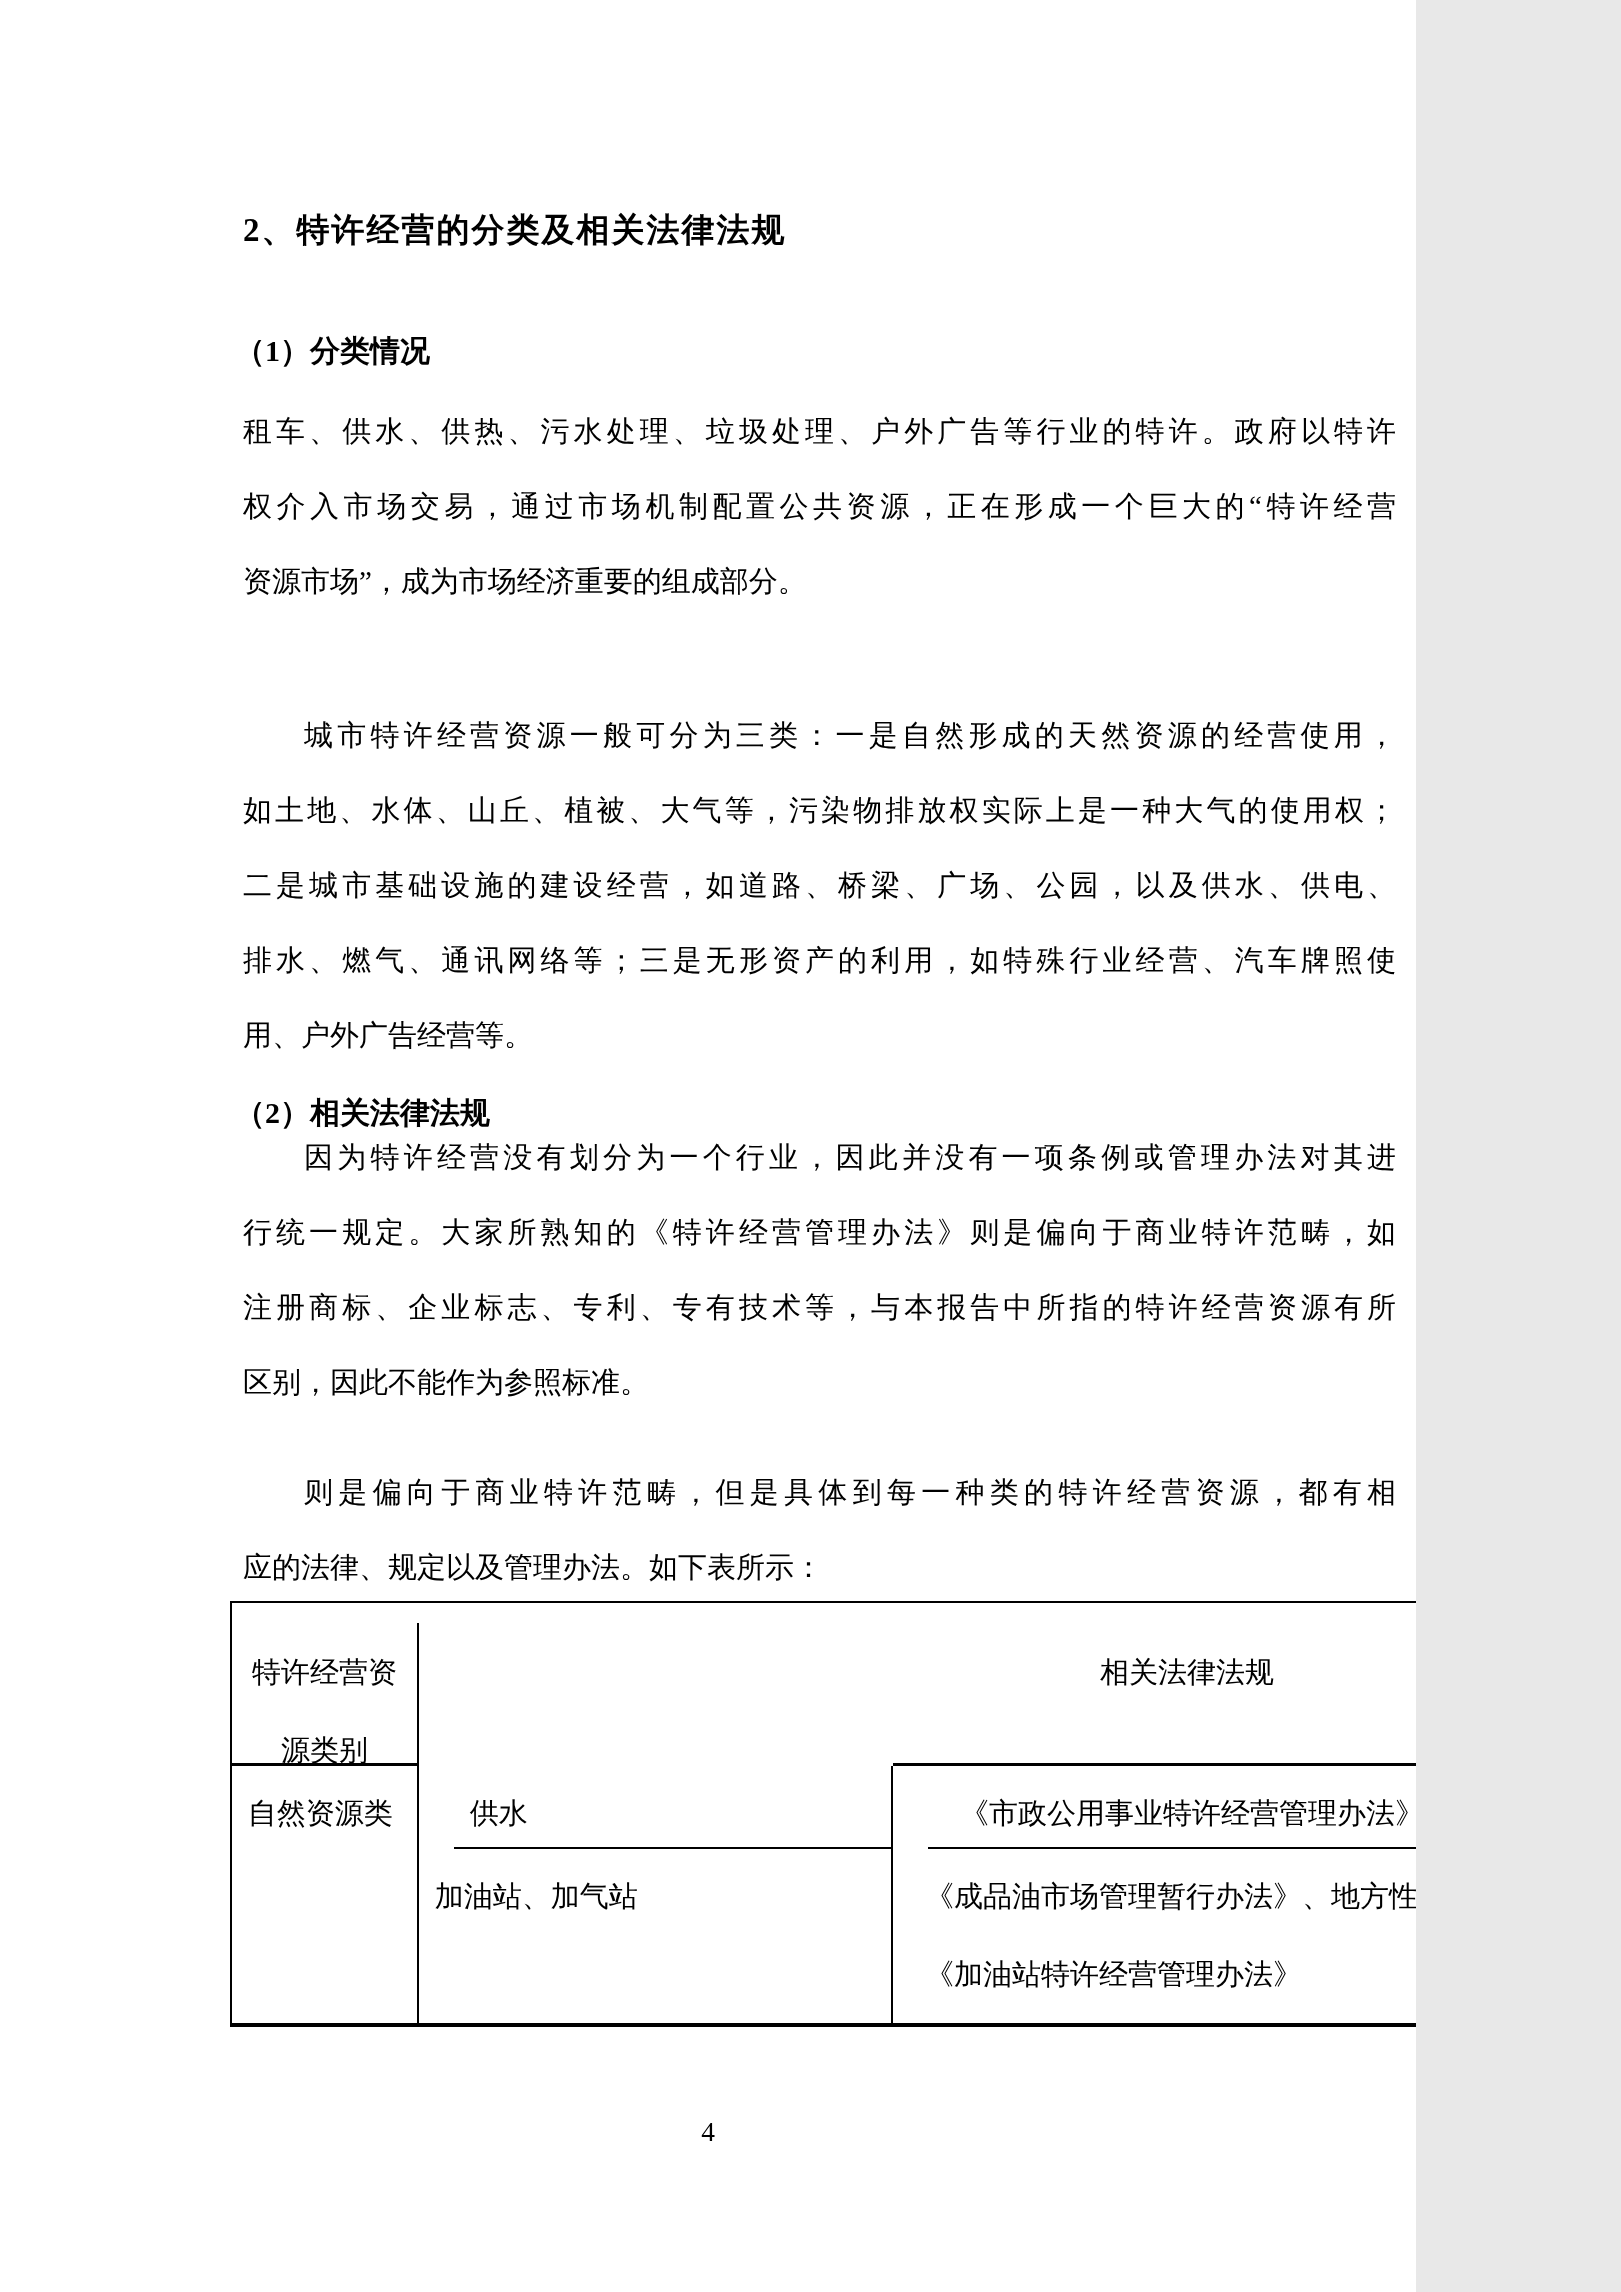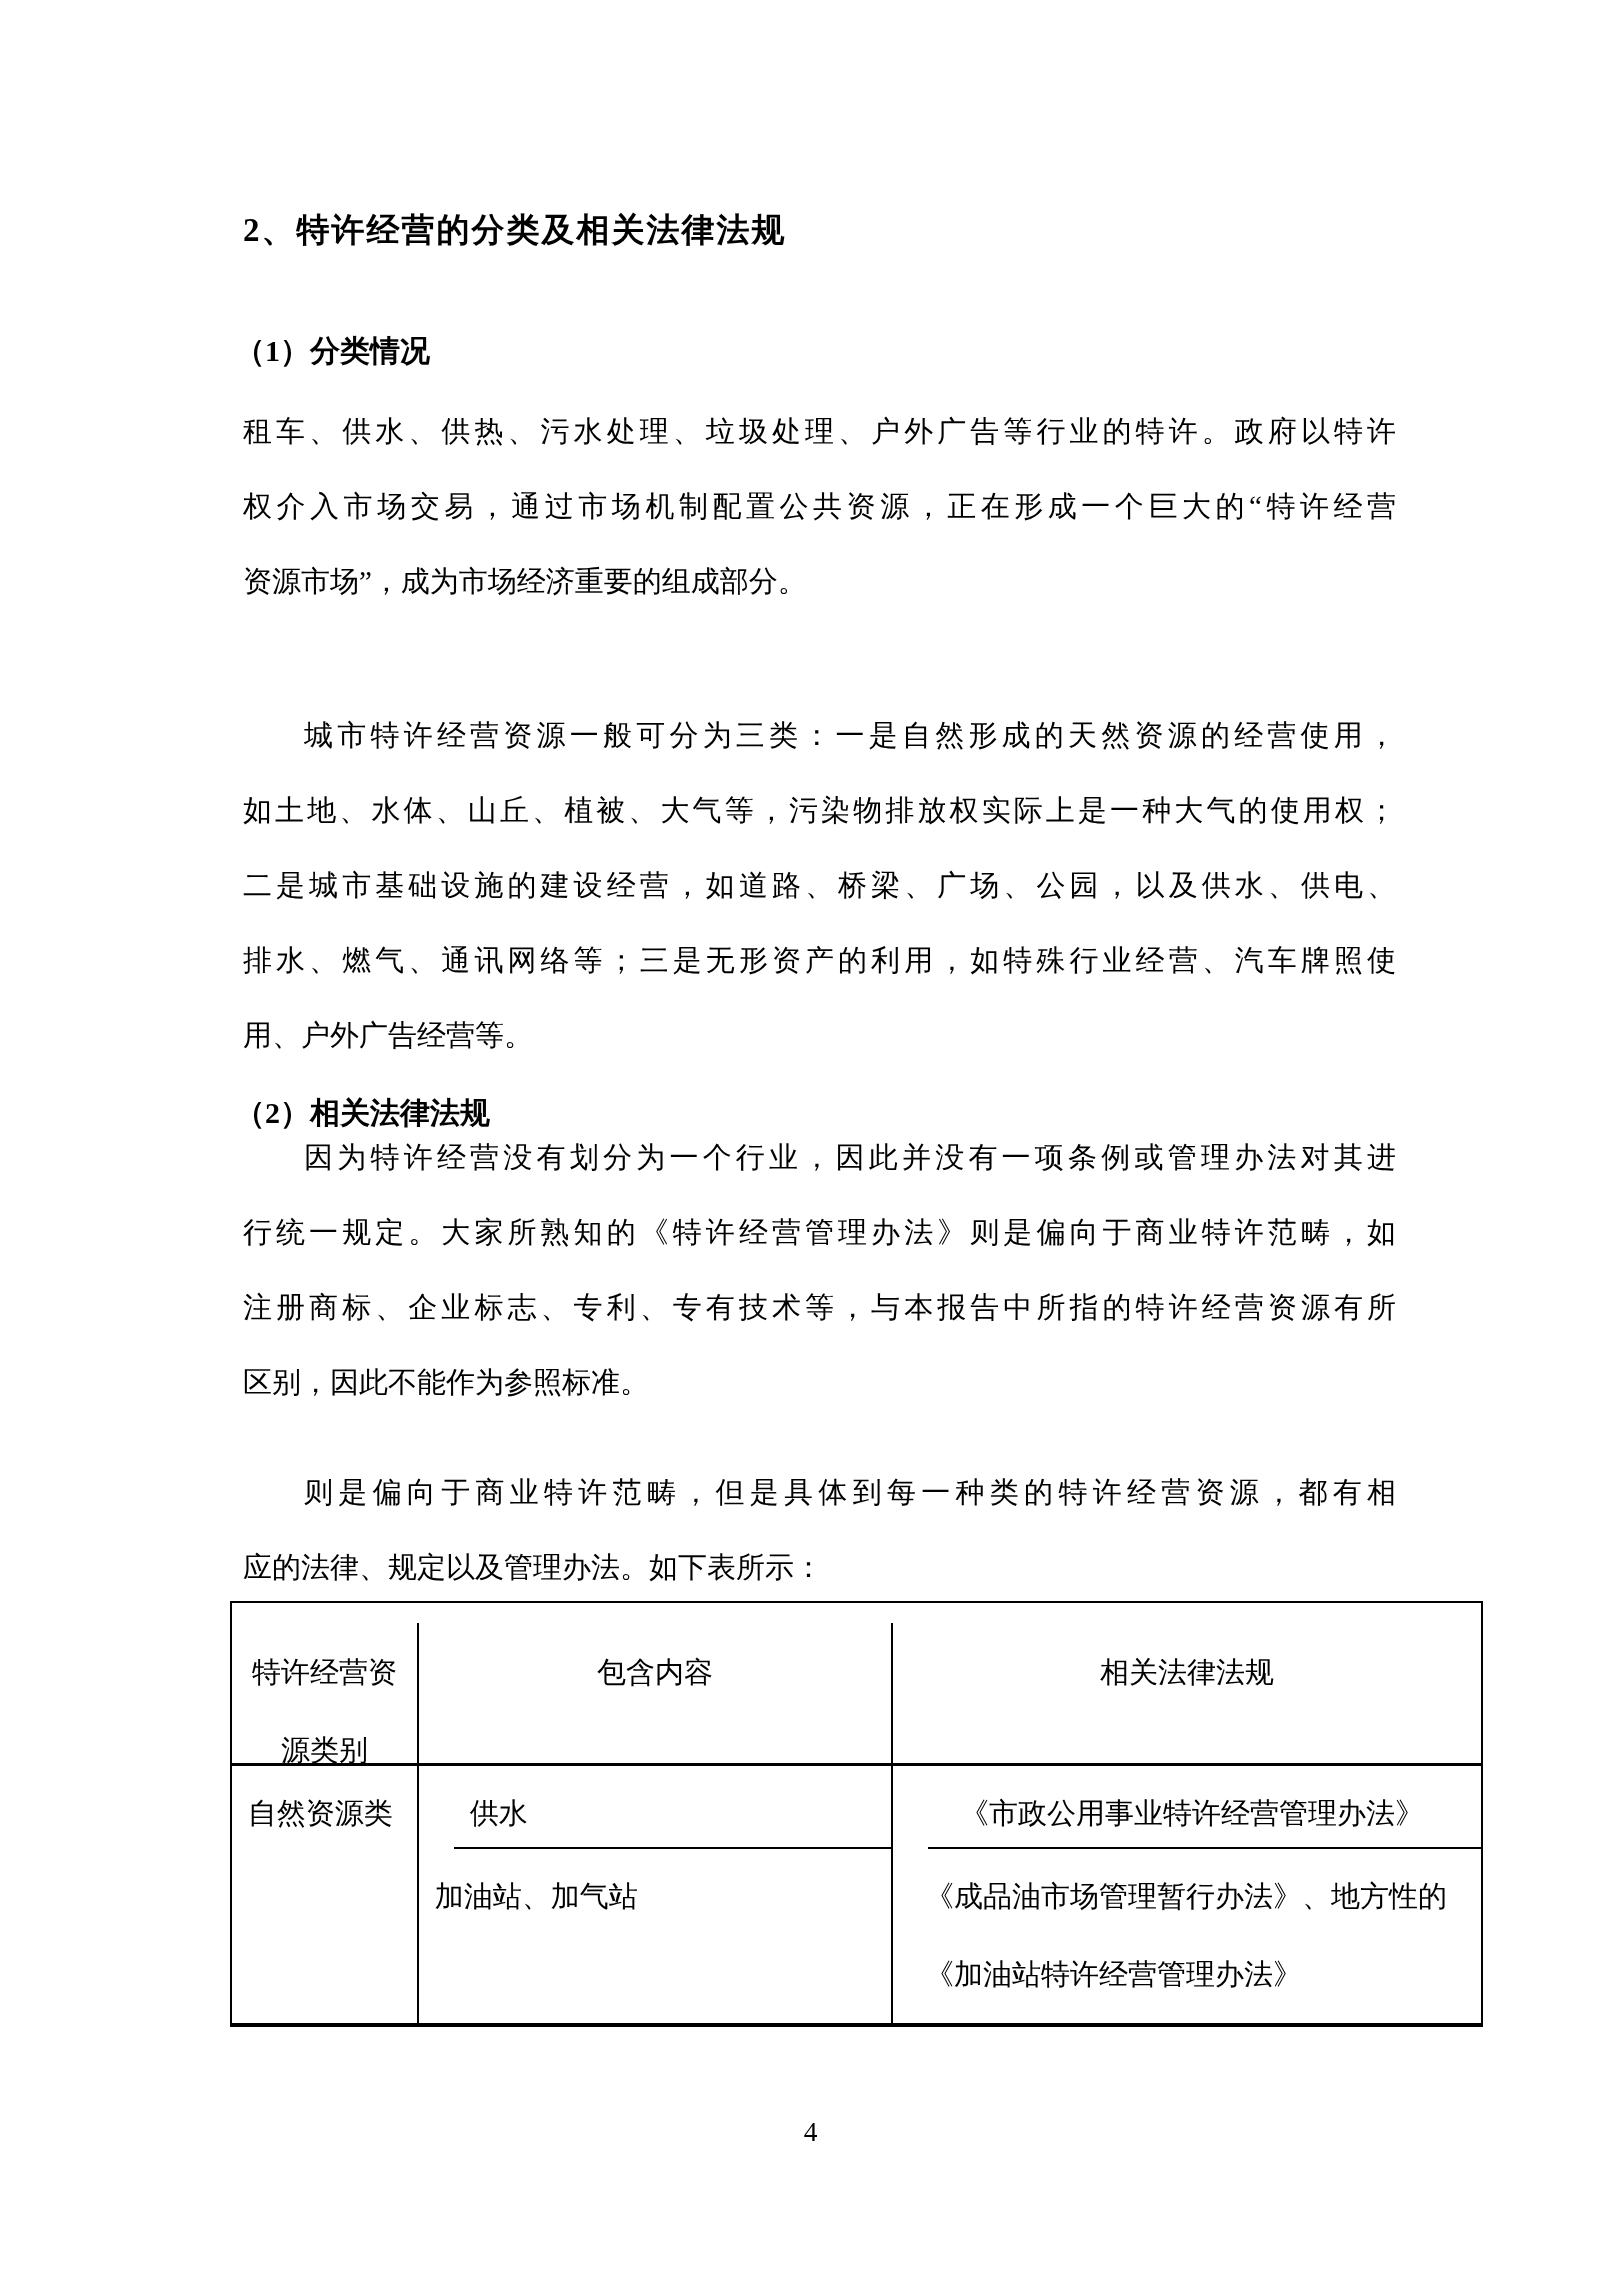--- a/index.html
+++ b/index.html
@@ -2,21 +2,21 @@
 <html><head>
 <meta charset="utf-8">
 <style>
   html, body {
     margin: 0;
     padding: 0;
     background: #e8e8e8;
   }
   .page {
     position: relative;
-    width: 1621px;
+    width: 1416px;
     height: 2293px;
     background: #ffffff;
     color: #000000;
     font-family: "Liberation Serif", "DejaVu Serif", serif;
     overflow: hidden;
   }
   .doc-title {
     position: absolute;
     left: 243px;
     top: 209px;
@@ -132,21 +132,20 @@
     <div class="line last">区别，因此不能作为参照标准。</div>
   </div>
 
   <div class="para para-4">
     <div class="line first">则是偏向于商业特许范畴，但是具体到每一种类的特许经营资源，都有相</div>
     <div class="line last">应的法律、规定以及管理办法。如下表所示：</div>
   </div>
 
   <div class="laws-table">
     <div class="cell th br" style="grid-column:1; grid-row:1;">特许经营资源类别</div>
-    <div class="cell th br" style="grid-column:2; grid-row:1;">包含内容</div>
     <div class="cell th" style="grid-column:3; grid-row:1;">相关法律法规</div>
 
     <div class="cell br cell-category">自然资源类</div>
 
     <div class="cell br bb r2 c2">供水</div>
     <div class="cell bb r2 c3">《市政公用事业特许经营管理办法》</div>
 
     <div class="cell br r3 c2">加油站、加气站</div>
     <div class="cell r3 c3">《成品油市场管理暂行办法》、地方性的《加油站特许经营管理办法》</div>
   </div>

